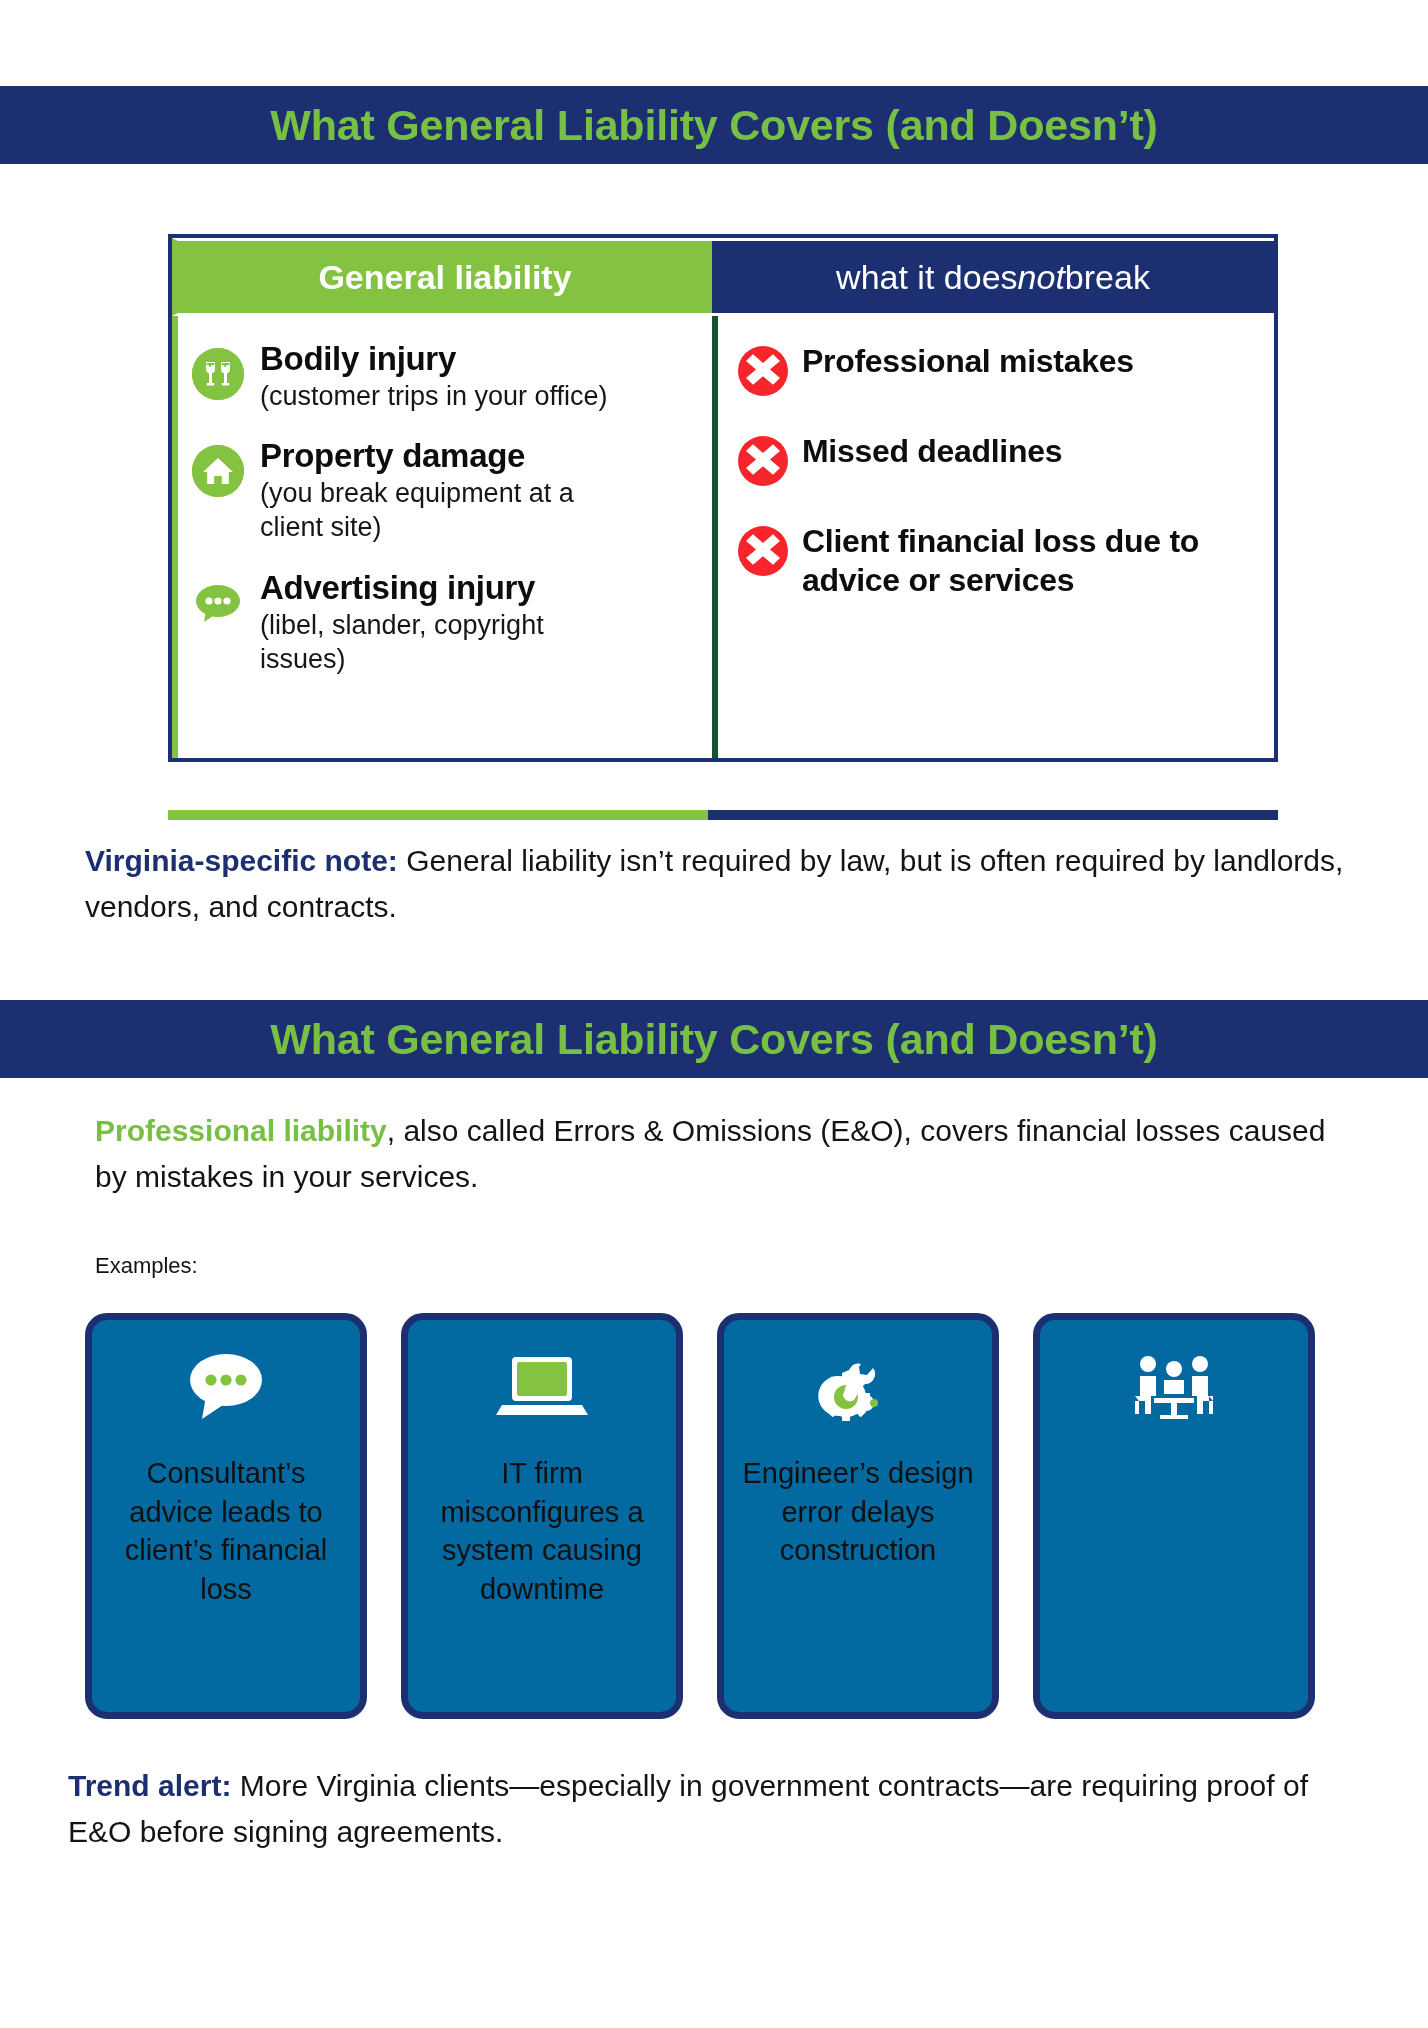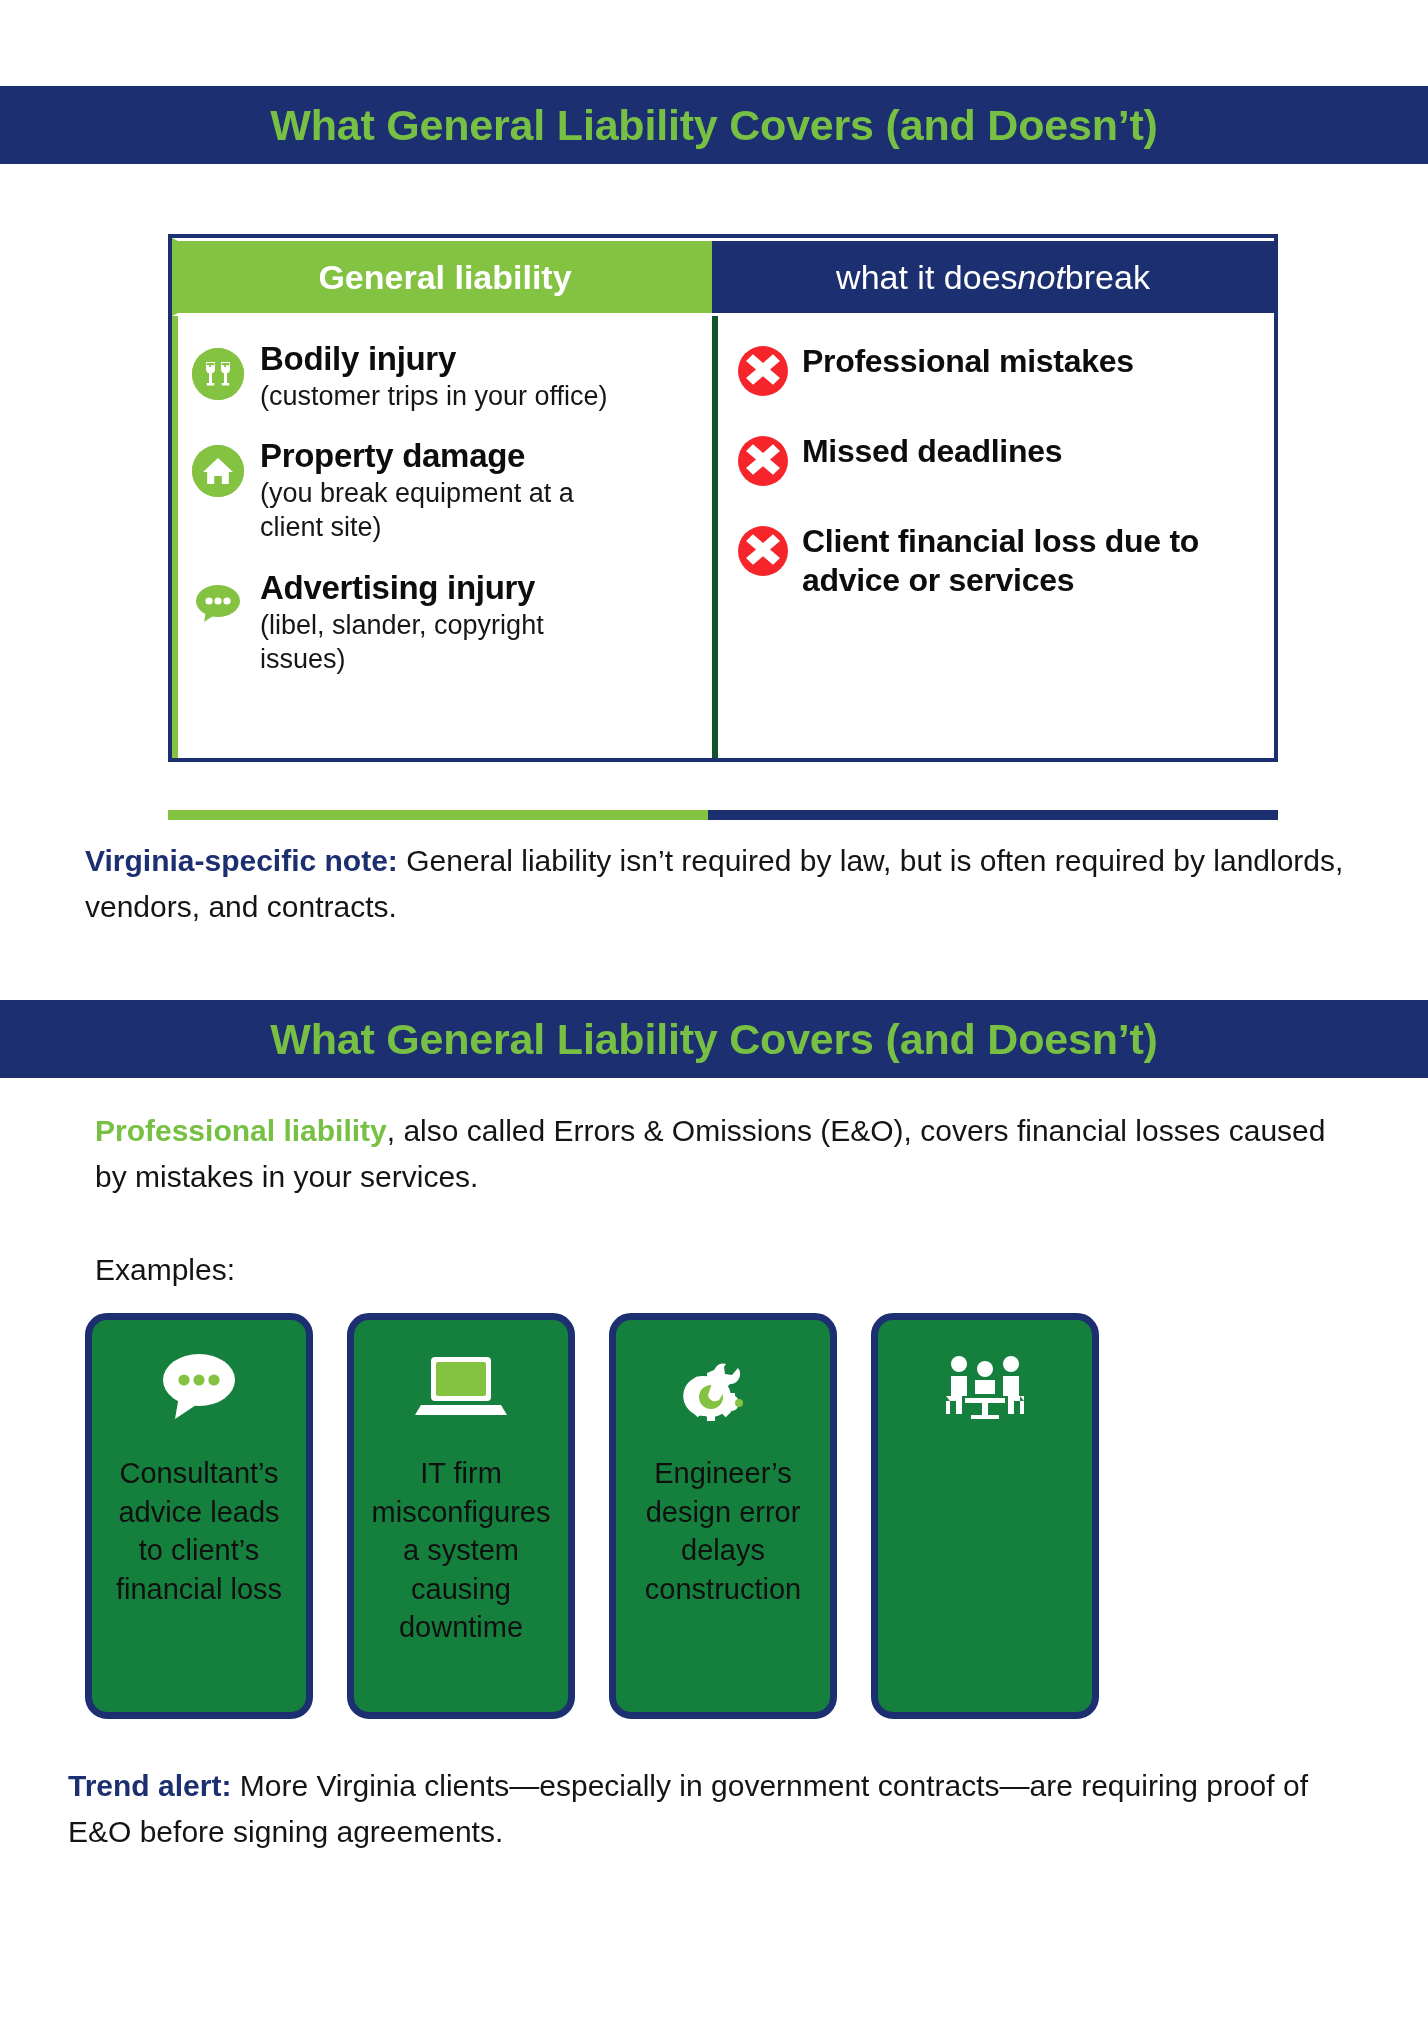--- a/index.html
+++ b/index.html
@@ -184,35 +184,35 @@
   }
   #virginia-note { left: 85px; top: 838px; }
   #prof-liability-intro { left: 95px; top: 1108px; width: 1270px; }
   #trend-alert { left: 68px; top: 1763px; width: 1270px; }
 
   
   #examples-label {
     position: absolute;
     left: 95px;
     top: 1253px;
-    font-size: 30px;
+    font-size: 22px;
     color: #141414;
   }
   #examples-row {
     position: absolute;
     left: 85px;
     top: 1313px;
     width: 1266px;
     display: flex;
     gap: 34px;
   }
   .example-card {
-    width: 228px;
+    width: 282px;
     min-height: 406px;
-    background: #15803d;
+    background: #0369a1;
     border: 7px solid #1c2f70;
     border-radius: 22px;
     box-sizing: border-box;
     padding: 26px 14px 20px 14px;
     display: flex;
     flex-direction: column;
     align-items: center;
   }
   .example-icon {
     height: 82px;

